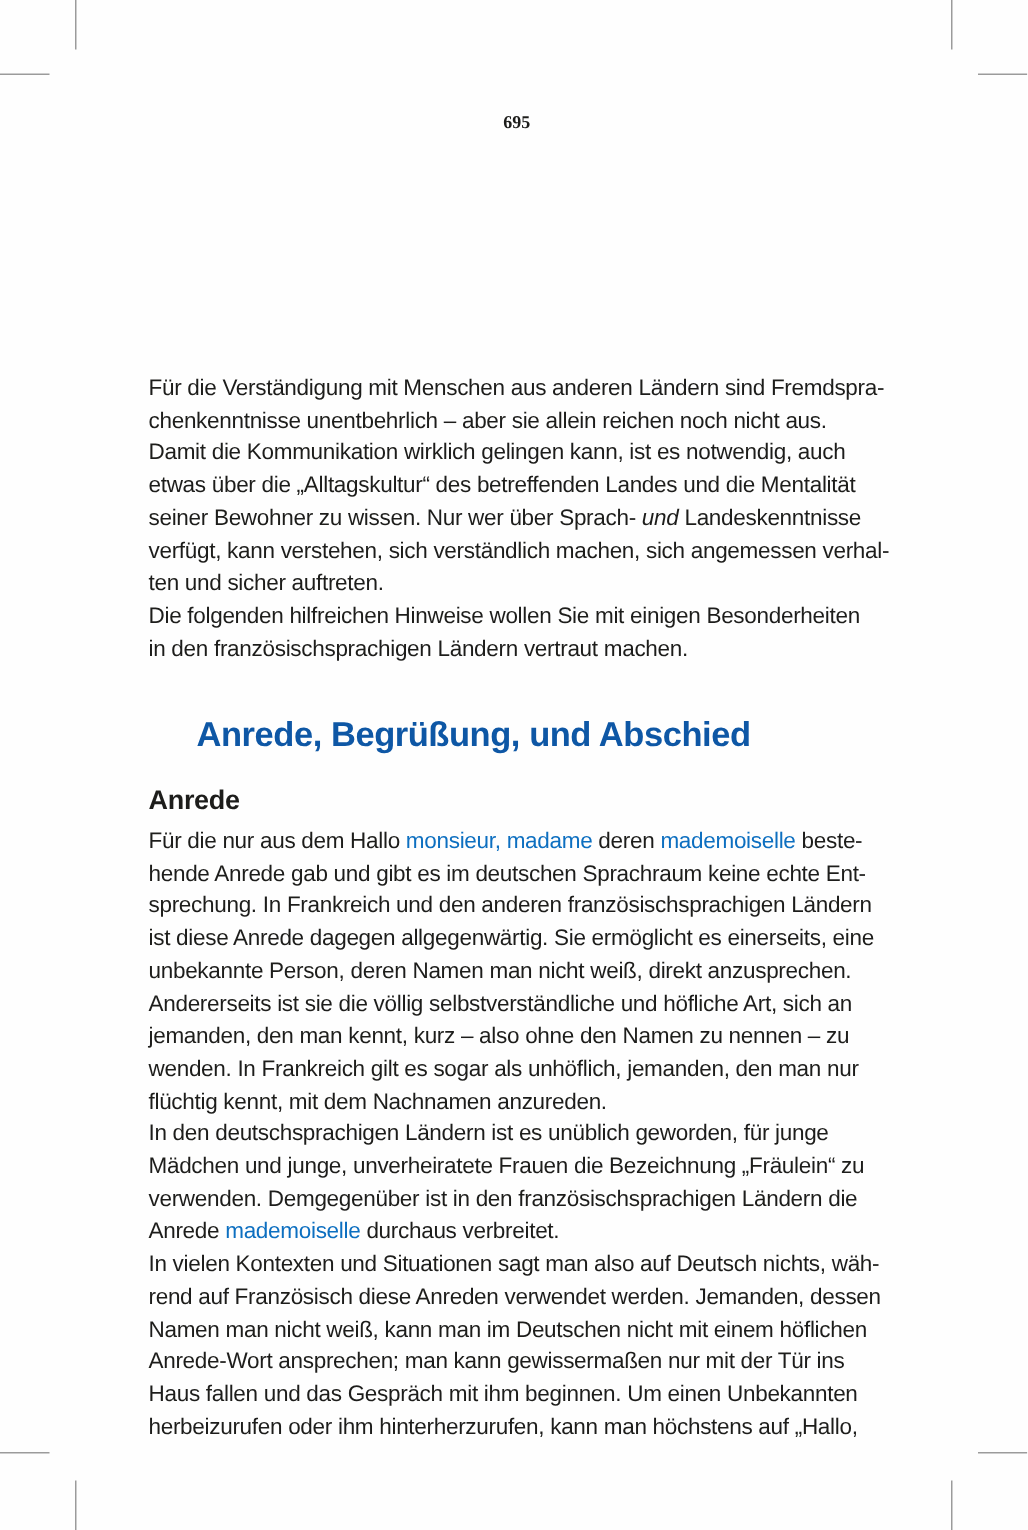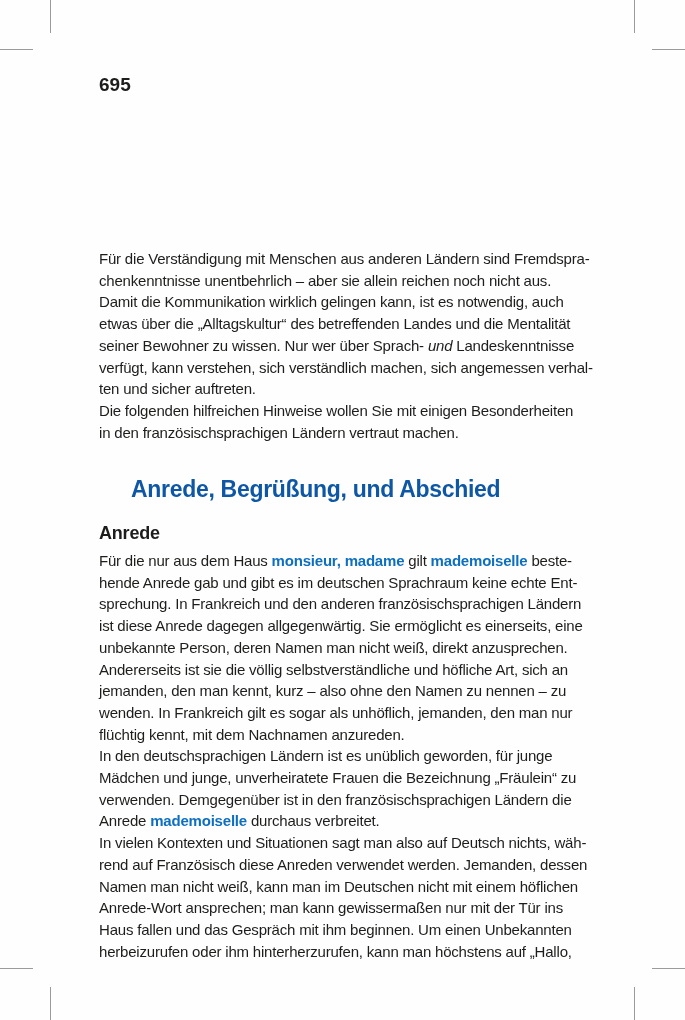--- a/index.html
+++ b/index.html
@@ -18,23 +18,24 @@
     font-family:"Liberation Sans","DejaVu Sans",sans-serif;
     color:var(--text);
   }
   
   .crop{position:absolute;background:var(--crop);}
   .crop.v{width:1px;height:33px;}
   .crop.h{height:1px;width:33px;}
 
   .page-number{
     position:absolute;top:74px;left:99px;width:491px;
-    text-align:left;
-    font-size:19px;font-weight:bold;
+    text-align:center;
+    font-size:12px;font-weight:bold;
     letter-spacing:0;
+    font-family:Liberation Serif, serif;
   }
   .main-title{
     position:absolute;top:121px;left:99px;width:540px;
     font-size:30px;font-weight:bold;line-height:41.5px;
     letter-spacing:-0.5px;
     color:var(--heading-blue);
     white-space:pre;
   }
   .body-text{
     font-size:15px;line-height:21.7px;letter-spacing:-0.2px;
@@ -51,21 +52,21 @@
     margin-left:32px;
   }
   .subsection-heading{
     position:absolute;top:521px;left:99px;width:540px;
     font-size:18px;font-weight:bold;line-height:24px;
     letter-spacing:-0.2px;
   }
   .anrede-paragraph{
     position:absolute;top:550px;left:99px;width:540px;
   }
-  .seg-term{color:var(--term-blue);font-weight:bold;}
+  .seg-term{color:var(--term-blue);font-weight:normal;}
   .seg-i{font-style:italic;}
 </style>
 </head>
 <body>
 
 <div id="page">
 
   <div class="crop v" style="left:50px;top:0;"></div>
   <div class="crop h" style="left:0;top:49px;"></div>
   <div class="crop v" style="left:634px;top:0;"></div>
@@ -85,21 +86,21 @@
 seiner Bewohner zu wissen. Nur wer über Sprach- </span><span class="seg-i">und</span><span> Landeskenntnisse
 verfügt, kann verstehen, sich verständlich machen, sich angemessen verhal-
 ten und sicher auftreten.
 Die folgenden hilfreichen Hinweise wollen Sie mit einigen Besonderheiten
 in den französischsprachigen Ländern vertraut machen.</span></p>
 
   <h2 class="section-heading">Anrede, Begrüßung, und Abschied</h2>
 
   <h3 class="subsection-heading">Anrede</h3>
 
-  <p class="body-text anrede-paragraph"><span>Für die nur aus dem Haus </span><span class="seg-term">monsieur,</span><span> </span><span class="seg-term">madame</span><span> gilt </span><span class="seg-term">mademoiselle</span><span> beste-
+  <p class="body-text anrede-paragraph"><span>Für die nur aus dem Hallo </span><span class="seg-term">monsieur,</span><span> </span><span class="seg-term">madame</span><span> deren </span><span class="seg-term">mademoiselle</span><span> beste-
 hende Anrede gab und gibt es im deutschen Sprachraum keine echte Ent-
 sprechung. In Frankreich und den anderen französischsprachigen Ländern
 ist diese Anrede dagegen allgegenwärtig. Sie ermöglicht es einerseits, eine
 unbekannte Person, deren Namen man nicht weiß, direkt anzusprechen.
 Andererseits ist sie die völlig selbstverständliche und höfliche Art, sich an
 jemanden, den man kennt, kurz – also ohne den Namen zu nennen – zu
 wenden. In Frankreich gilt es sogar als unhöflich, jemanden, den man nur
 flüchtig kennt, mit dem Nachnamen anzureden.
 In den deutschsprachigen Ländern ist es unüblich geworden, für junge
 Mädchen und junge, unverheiratete Frauen die Bezeichnung „Fräulein“ zu

